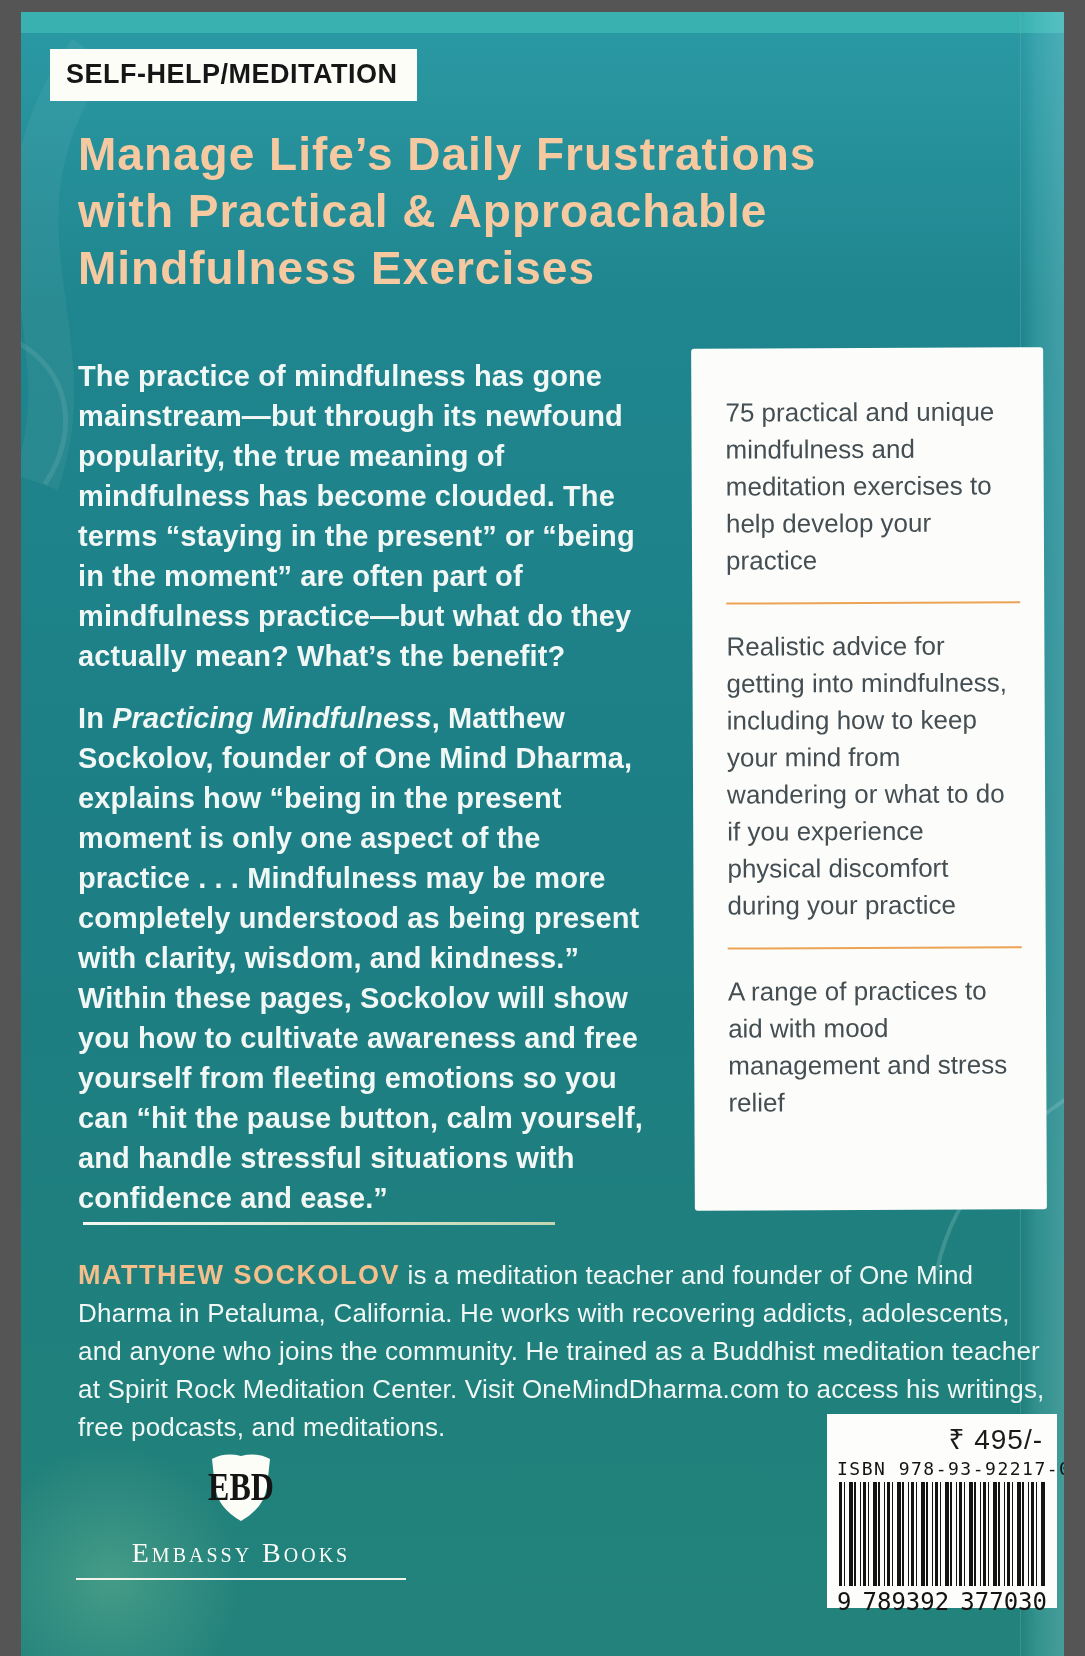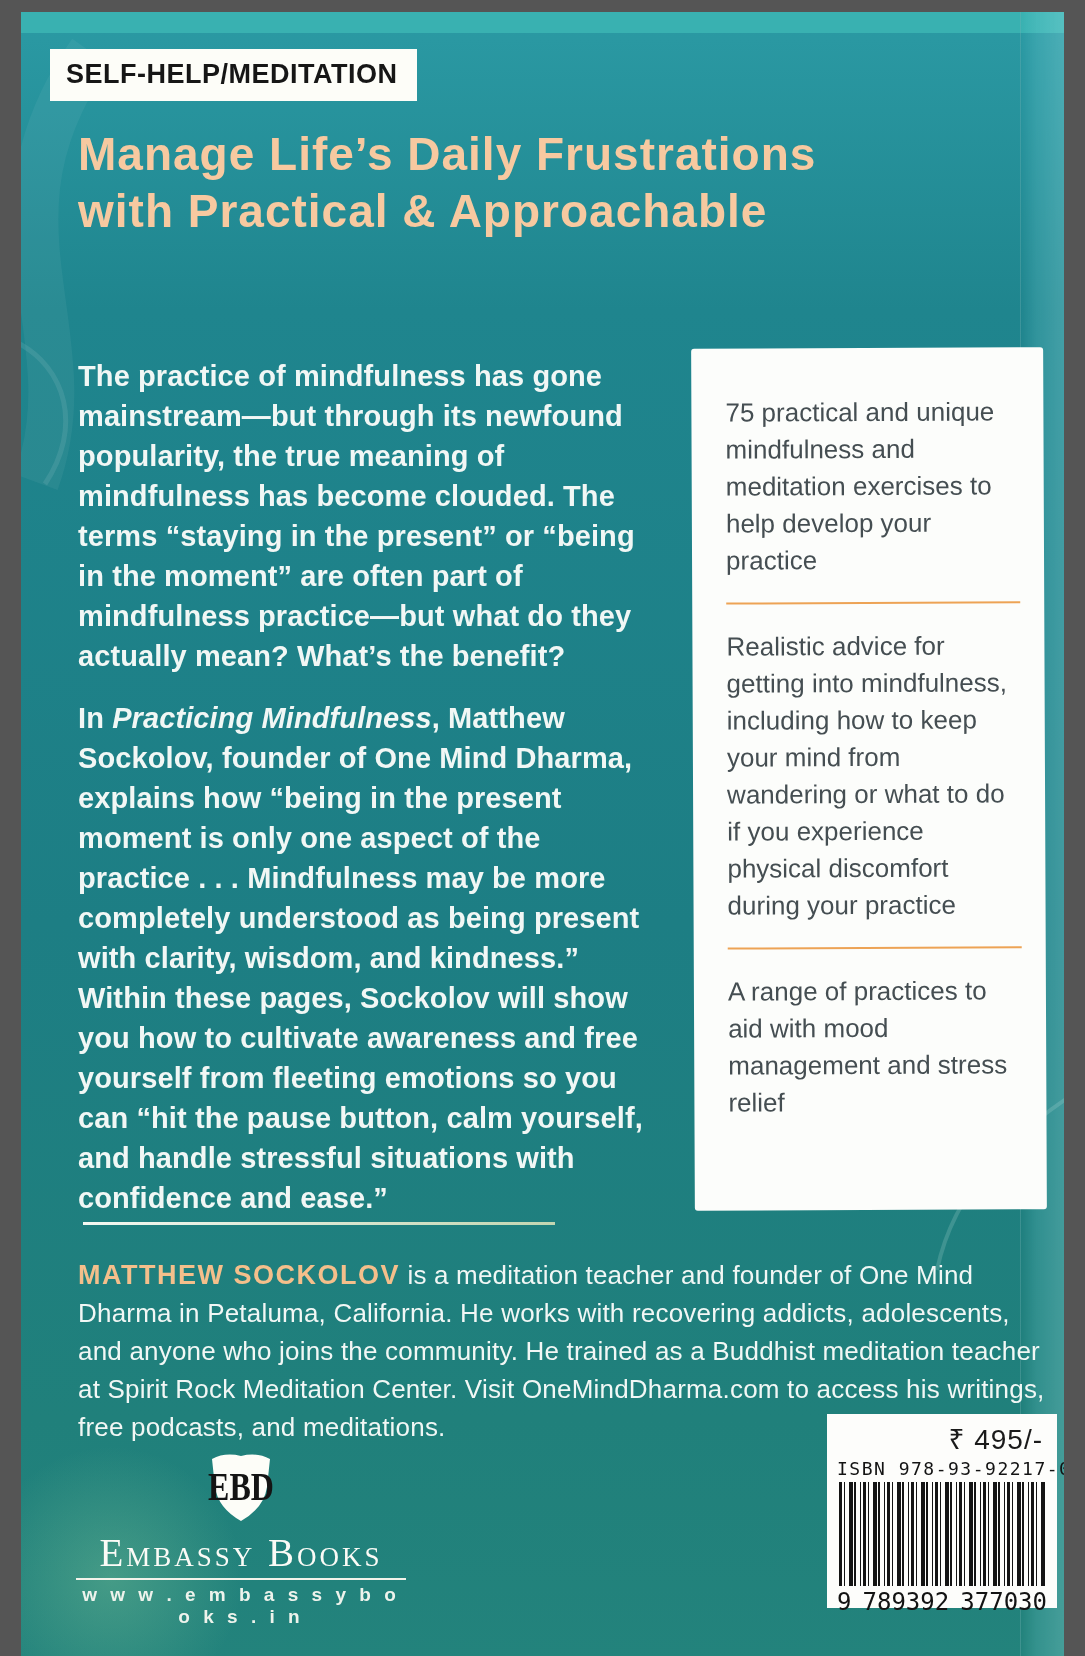--- a/index.html
+++ b/index.html
@@ -85,21 +85,21 @@
     color:#f4bf8b;font-weight:700;letter-spacing:1.5px;font-size:27px;
   }
   .publisher{
     position:absolute;left:55px;top:1438px;width:330px;
     text-align:center;color:#fbfbf6;
   }
   .pub-shield{display:block;margin:0 auto 8px auto;}
   .pub-name{
     font-family:"Liberation Serif",serif;
     font-variant:small-caps;
-    font-size:39px;line-height:42px;letter-spacing:3px;
+    font-size:28px;line-height:42px;letter-spacing:3px;
     padding-bottom:4px;
     border-bottom:2px solid #f2f3ea;
   }
   .pub-site{
     margin-top:4px;
     font-size:19px;letter-spacing:4px;font-weight:700;color:#eef3ec;
   }
   .barcode-box{
     position:absolute;left:806px;top:1402px;width:230px;height:194px;
     background:#fdfdfb;color:#121212;
@@ -145,20 +145,21 @@
     <path d="M-5,330 C45,355 62,415 24,472" stroke="rgba(255,255,255,0.09)" stroke-width="5" fill="none"></path>
     <path d="M1092,1058 C985,1118 932,1182 916,1258" stroke="rgba(210,240,235,0.18)" stroke-width="4" fill="none"></path>
     <path d="M972,1142 c22,-12 40,4 16,20 c28,2 26,30 -8,30" stroke="rgba(215,240,230,0.35)" stroke-width="4" fill="none"></path>
   </svg>
 
   <div class="category">SELF-HELP/MEDITATION</div>
 
   <h1 class="heading">
       <span class="hline">Manage Life’s Daily Frustrations</span>
       <span class="hline">with Practical &amp; Approachable</span>
+      <span class="hline">Mindfulness Exercises</span>
     </h1>
 
   <div class="body-col">
     <p>The practice of mindfulness has gone mainstream—but through its newfound popularity, the true meaning of mindfulness has become clouded. The terms “staying in the present” or “being in the moment” are often part of mindfulness practice—but what do they actually mean? What’s the benefit?</p>
     <p><span>In </span><em>Practicing Mindfulness</em><span>, Matthew Sockolov, founder of One Mind Dharma, explains how “being in the present moment is only one aspect of the practice . . . Mindfulness may be more completely understood as being present with clarity, wisdom, and kindness.” Within these pages, Sockolov will show you how to cultivate awareness and free yourself from fleeting emotions so you can “hit the pause button, calm yourself, and handle stressful situations with confidence and ease.”</span></p>
   </div>
 
   <aside class="highlights">
       <div class="hl-item">75 practical and unique mindfulness and meditation exercises to help develop your practice</div>
       <div class="hl-item">Realistic advice for getting into mindfulness, including how to keep your mind from wandering or what to do if you experience physical discomfort during your practice</div>
@@ -168,21 +169,20 @@
   <div class="divider"></div>
 
   <p class="bio"><span class="bio-name">MATTHEW SOCKOLOV</span><span> is a meditation teacher and founder of One Mind Dharma in Petaluma, California. He works with recovering addicts, adolescents, and anyone who joins the community. He trained as a Buddhist meditation teacher at Spirit Rock Meditation Center. Visit OneMindDharma.com to access his writings, free podcasts, and meditations.</span></p>
 
   <div class="publisher">
     <svg class="pub-shield" width="66" height="74" viewBox="0 0 66 74">
       <path d="M4 9 Q17 2 33 6 Q49 2 62 9 L59 37 Q56 58 33 71 Q10 58 7 37 Z" fill="#fdfdf8"></path>
       <text x="33" y="39" text-anchor="middle" font-family="Liberation Serif, serif" font-weight="700" font-size="32" fill="#141414" transform="scale(1,1.28)">EBD</text>
     </svg>
     <div class="pub-name">Embassy Books</div>
-    <div class="pub-site">w w w . e m b a s s y b o o k s . i n</div>
   </div>
 
   <div class="barcode-box">
     <div class="price">₹ 495/-</div>
     <div class="isbn">ISBN 978-93-92217-00-5</div>
     <div class="bars"></div>
     <div class="bar-digits">
         <span>9</span>
         <span>789392</span>
         <span>377030</span>

